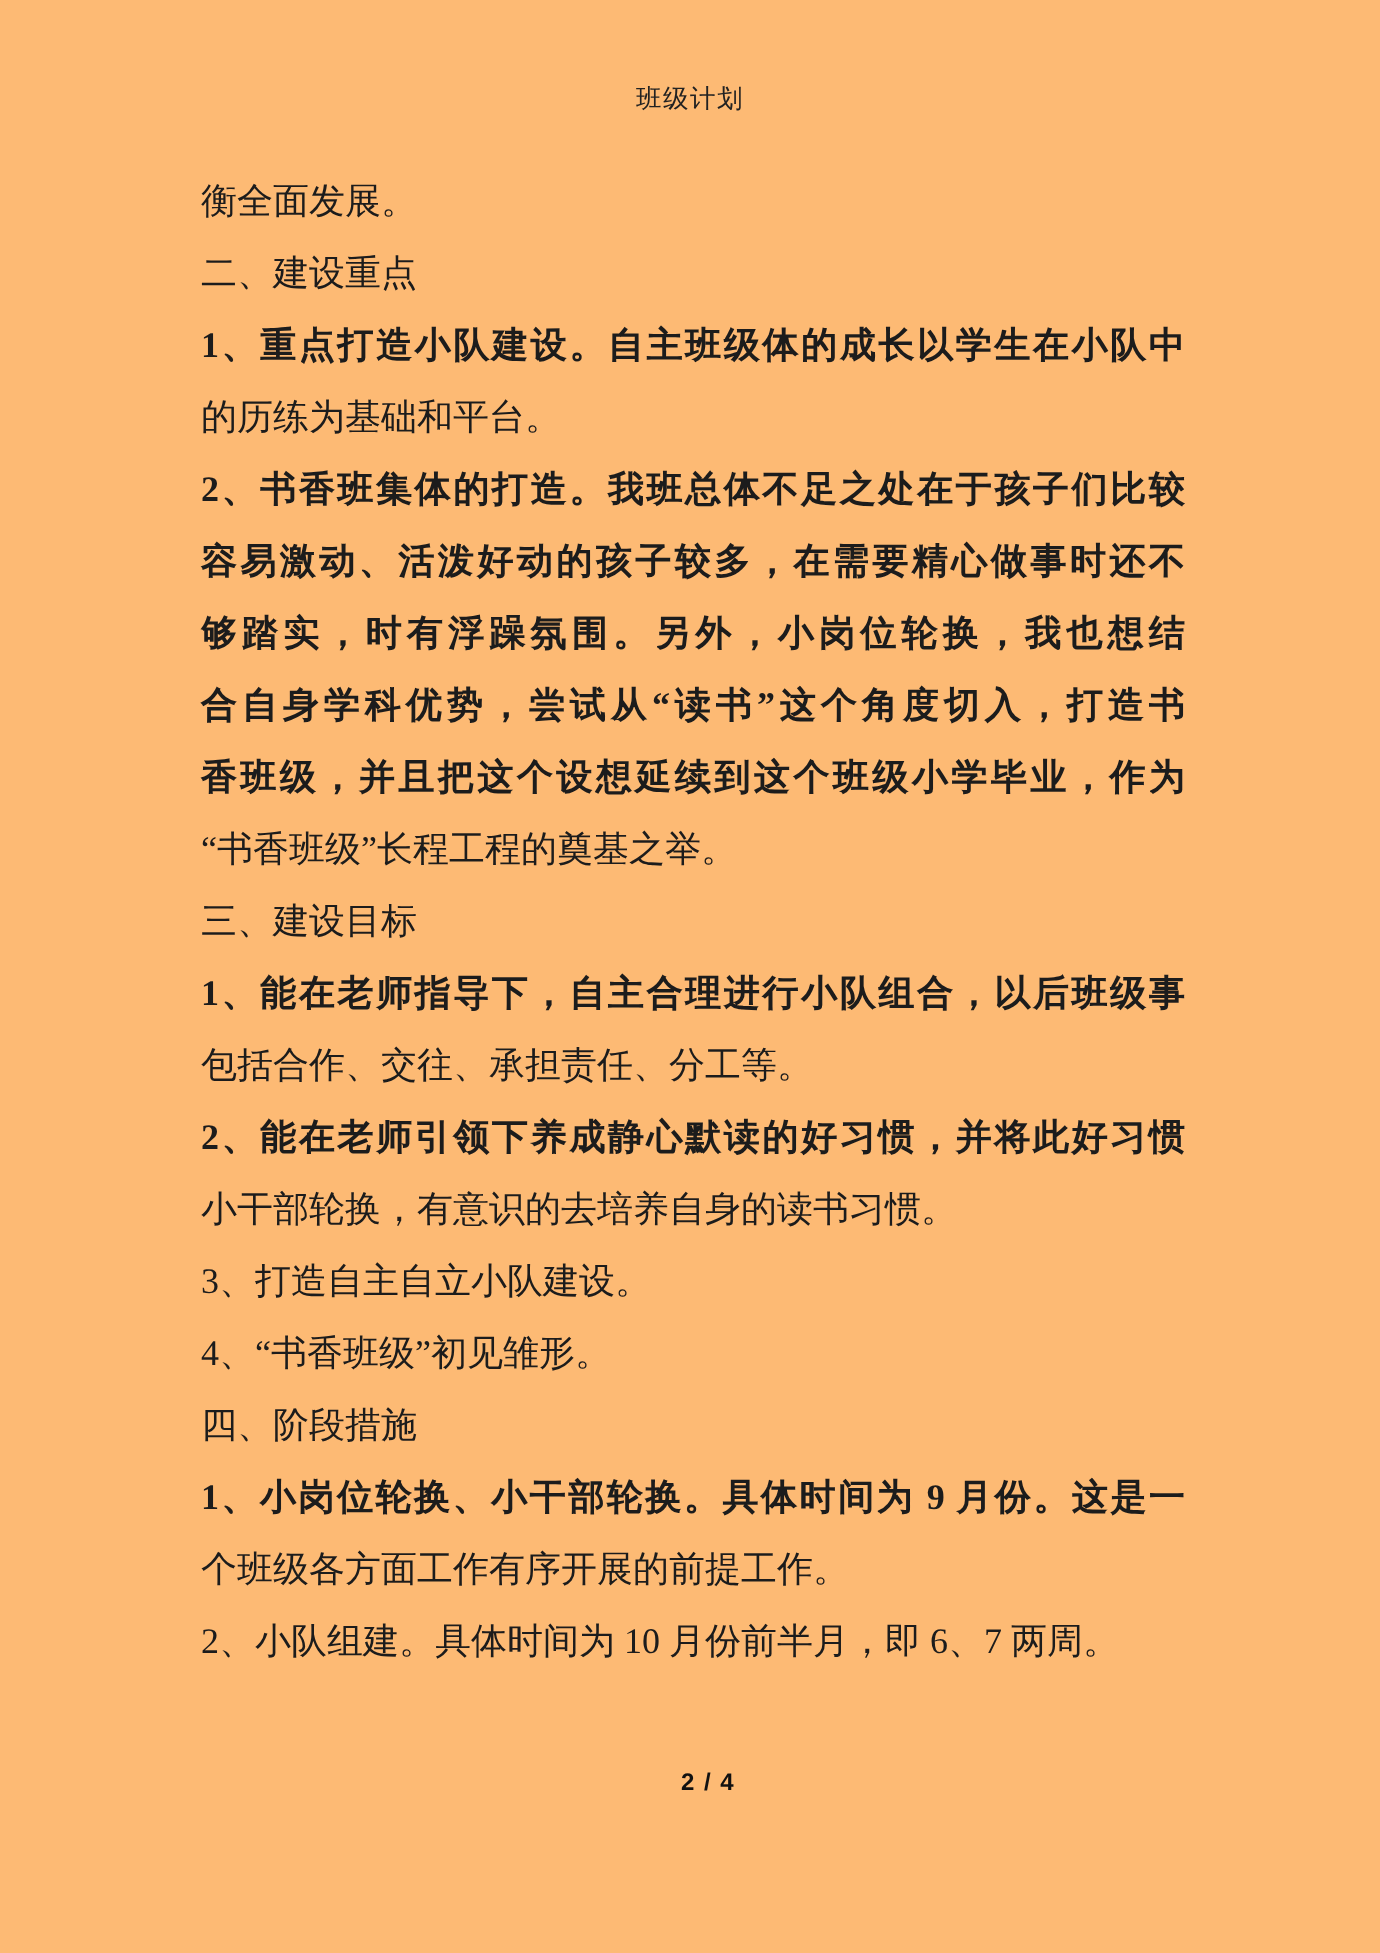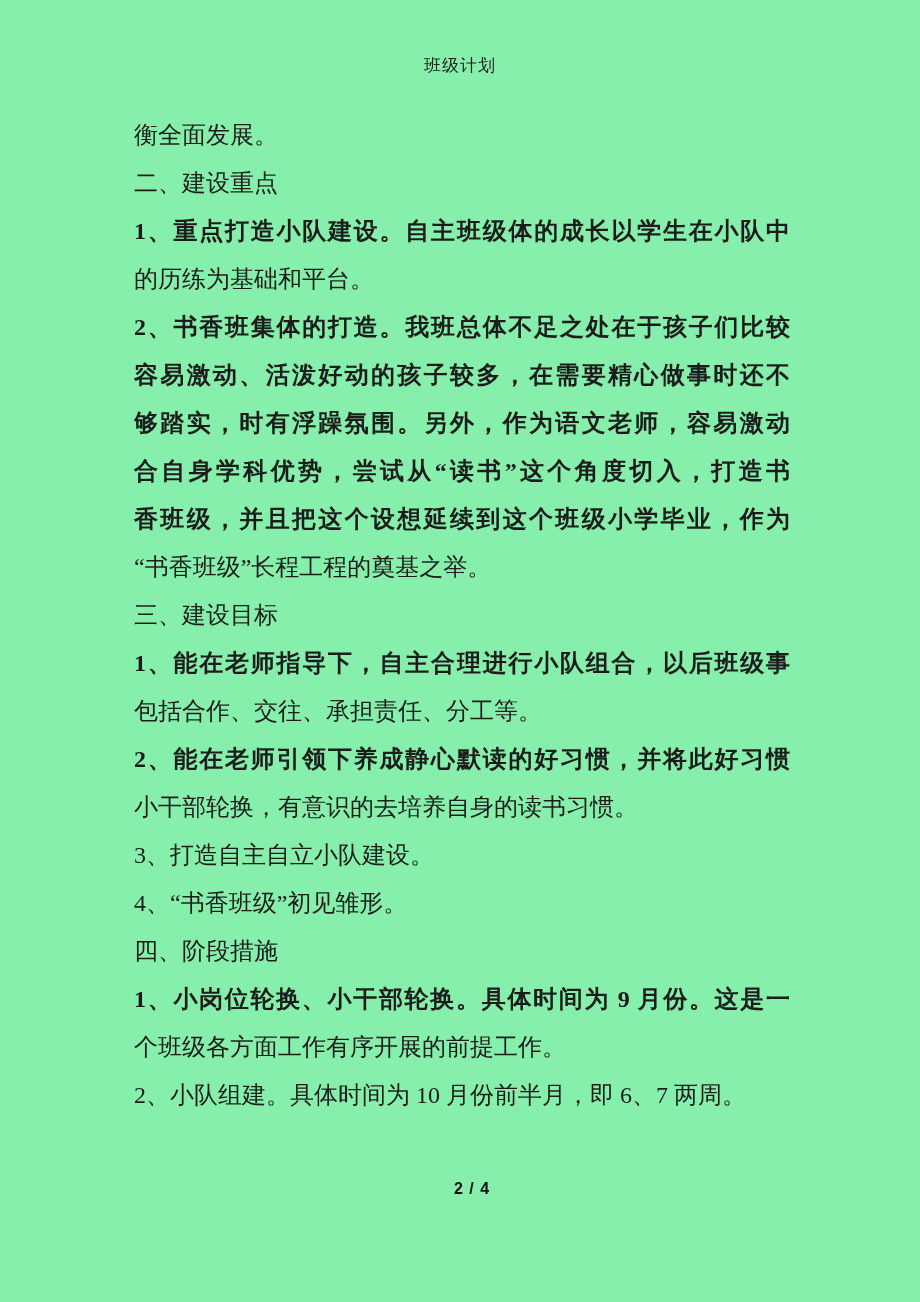--- a/index.html
+++ b/index.html
@@ -4,21 +4,21 @@
 <style>
   html, body {
     margin: 0;
     padding: 0;
     background: #ffffff;
   }
   .page {
     position: relative;
     width: 920px;
     height: 1302px;
-    background: #86efac;
+    background: #fdba74;
     overflow: hidden;
     font-family: "Liberation Serif", "DejaVu Serif", serif;
     color: #1c1c1c;
   }
   .doc-header {
     position: absolute;
     top: 54px;
     left: 0;
     width: 100%;
     text-align: center;
@@ -77,21 +77,21 @@
       <div class="para">
         <div class="line">二、建设重点</div>
       </div>
       <div class="para">
         <div class="line fill">1、重点打造小队建设。自主班级体的成长以学生在小队中</div>
         <div class="line">的历练为基础和平台。</div>
       </div>
       <div class="para">
         <div class="line fill">2、书香班集体的打造。我班总体不足之处在于孩子们比较</div>
         <div class="line fill">容易激动、活泼好动的孩子较多，在需要精心做事时还不</div>
-        <div class="line fill">够踏实，时有浮躁氛围。另外，作为语文老师，容易激动</div>
+        <div class="line fill">够踏实，时有浮躁氛围。另外，小岗位轮换，我也想结</div>
         <div class="line fill">合自身学科优势，尝试从“读书”这个角度切入，打造书</div>
         <div class="line fill">香班级，并且把这个设想延续到这个班级小学毕业，作为</div>
         <div class="line">“书香班级”长程工程的奠基之举。</div>
       </div>
       <div class="para">
         <div class="line">三、建设目标</div>
       </div>
       <div class="para">
         <div class="line fill">1、能在老师指导下，自主合理进行小队组合，以后班级事</div>
         <div class="line">包括合作、交往、承担责任、分工等。</div>

